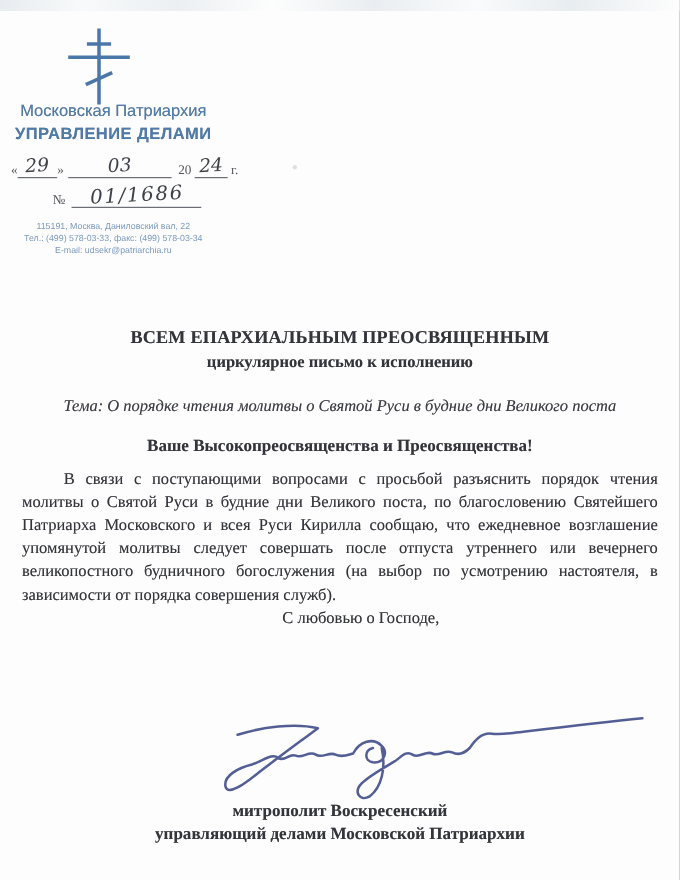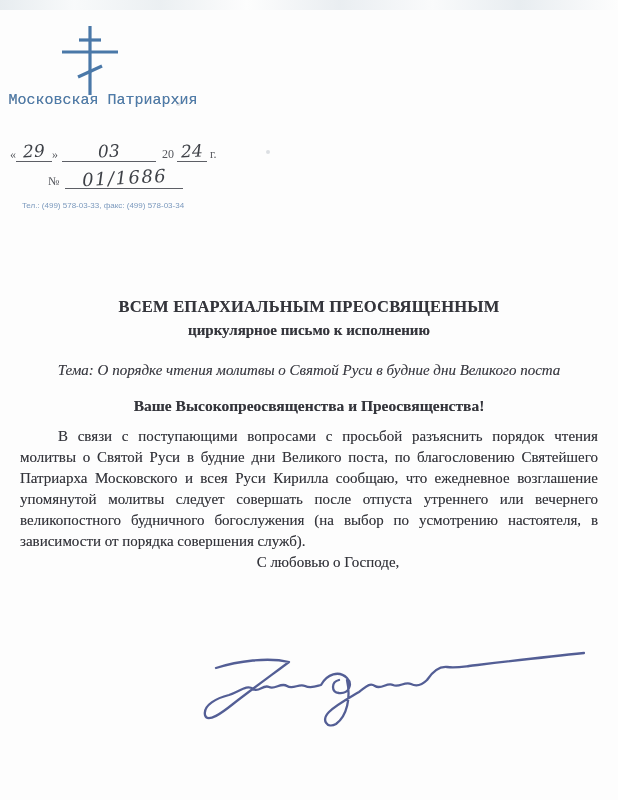--- a/index.html
+++ b/index.html
@@ -9,21 +9,21 @@
     font-family:"Liberation Serif",serif;color:#34353b;
   }
   .scan-strip{
     position:absolute;left:0;top:0;width:618px;height:10px;
     background:linear-gradient(90deg,#e3e9ed 0%,#f7f9fa 12%,#e8edf0 26%,#fdfdfd 40%,#e6ebef 55%,#f9fafb 70%,#e4eaee 84%,#fdfdfd 100%);
     opacity:.85;
   }
   .artifact-dot{position:absolute;border-radius:50%;background:#c6cbd2;opacity:.6;}
   .hdr{position:absolute;left:8px;width:190px;text-align:center;
        font-family:"Liberation Sans",sans-serif;color:#4d7cab;}
-  .org{top:92px;font-size:15px;font-family:Liberation Mono, monospace;}
+  .org{top:92px;font-size:15px;}
   .dept{top:113px;font-size:15px;font-weight:bold;letter-spacing:.4px;}
   .addr{position:absolute;left:5px;top:200px;width:196px;text-align:center;
         font-family:"Liberation Sans",sans-serif;font-size:8px;line-height:11px;
         color:#7b99bd;}
   .dateline{position:absolute;left:10px;top:141px;display:flex;align-items:flex-end;
             font-size:12px;color:#54565c;}
   .numline{position:absolute;left:48px;top:167px;display:flex;align-items:flex-end;
            font-size:12px;color:#54565c;}
   .blank{display:inline-block;border-bottom:1.3px solid #5d5f66;text-align:center;}
   .hand{font-family:"DejaVu Serif",serif;font-style:italic;color:#3e4147;
@@ -59,48 +59,55 @@
   <svg class="cross-svg" viewBox="0 0 64 76">
     <g stroke="#4a78a8" stroke-width="3.2" stroke-linecap="butt" fill="none">
       <line x1="32" y1="3" x2="32" y2="72"></line>
       <line x1="21" y1="17" x2="43" y2="17"></line>
       <line x1="4" y1="29" x2="60" y2="29"></line>
       <line x1="20" y1="54" x2="44" y2="43"></line>
     </g>
   </svg>
 
   <div class="hdr org scan">Московская Патриархия</div>
+  <div class="hdr dept scan">УПРАВЛЕНИЕ ДЕЛАМИ</div>
 
   <div class="dateline">
     <span>«</span>
     <span class="blank d-day"><span class="hand">29</span></span>
     <span>»</span>
     <span class="blank d-month"><span class="hand">03</span></span>
     <span>20</span>
     <span class="blank d-year"><span class="hand">24</span></span>
     <span>г.</span>
   </div>
 
   <div class="numline">
     <span>№</span>
     <span class="blank n-val"><span class="hand">01/1686</span></span>
   </div>
 
   <div class="addr">
+    <div>115191, Москва, Даниловский вал, 22</div>
     <div>Тел.: (499) 578-03-33, факс: (499) 578-03-34</div>
+    <div>E-mail: udsekr@patriarchia.ru</div>
   </div>
 
   <div class="center-block h-addressee scan">ВСЕМ ЕПАРХИАЛЬНЫМ ПРЕОСВЯЩЕННЫМ</div>
   <div class="center-block h-type scan">циркулярное письмо к исполнению</div>
   <div class="center-block h-subject scan">Тема: О порядке чтения молитвы о Святой Руси в будние дни Великого поста</div>
   <div class="center-block h-salut scan">Ваше Высокопреосвященства и Преосвященства!</div>
 
   <div class="bodytext scan">
     <p>В связи с поступающими вопросами с просьбой разъяснить порядок чтения молитвы о Святой Руси в будние дни Великого поста, по благословению Святейшего Патриарха Московского и всея Руси Кирилла сообщаю, что ежедневное возглашение упомянутой молитвы следует совершать после отпуста утреннего или вечернего великопостного будничного богослужения (на выбор по усмотрению настоятеля, в зависимости от порядка совершения служб).</p>
     <p class="closing">С любовью о Господе,</p>
   </div>
 
   <svg class="sig-svg" viewBox="0 0 385 92">
     <path d="M13 28 C 35 21, 65 17, 86 22 C 70 34, 48 50, 30 64 C 20 72, 4 84, 2 75 C 0 65, 14 58, 26 55 C 36 52, 44 44, 50 49 C 56 53, 60 44, 66 47 C 72 50, 78 42, 84 46 C 90 50, 96 43, 102 46 C 108 49, 114 46, 118 45 C 124 34, 136 30, 144 38 C 150 44, 146 54, 136 53 C 128 52, 128 42, 136 40 M 144 40 C 148 58, 144 76, 133 84 C 124 89, 118 80, 126 72 C 133 65, 146 58, 156 52 C 162 48, 166 42, 172 46 C 178 50, 184 42, 190 45 C 196 48, 202 41, 208 44 C 214 47, 220 44, 224 40 C 228 34, 234 26, 244 27 C 252 28, 258 27, 266 26 C 300 22, 342 17, 381 13" fill="none" stroke="#44508c" stroke-width="2.3" stroke-linecap="round" stroke-linejoin="round" opacity="0.92"></path>
   </svg>
 
+  <div class="sig-titles scan">
+    <div>митрополит Воскресенский</div>
+    <div>управляющий делами Московской Патриархии</div>
+  </div>
 
 </div>
 
 </body></html>

